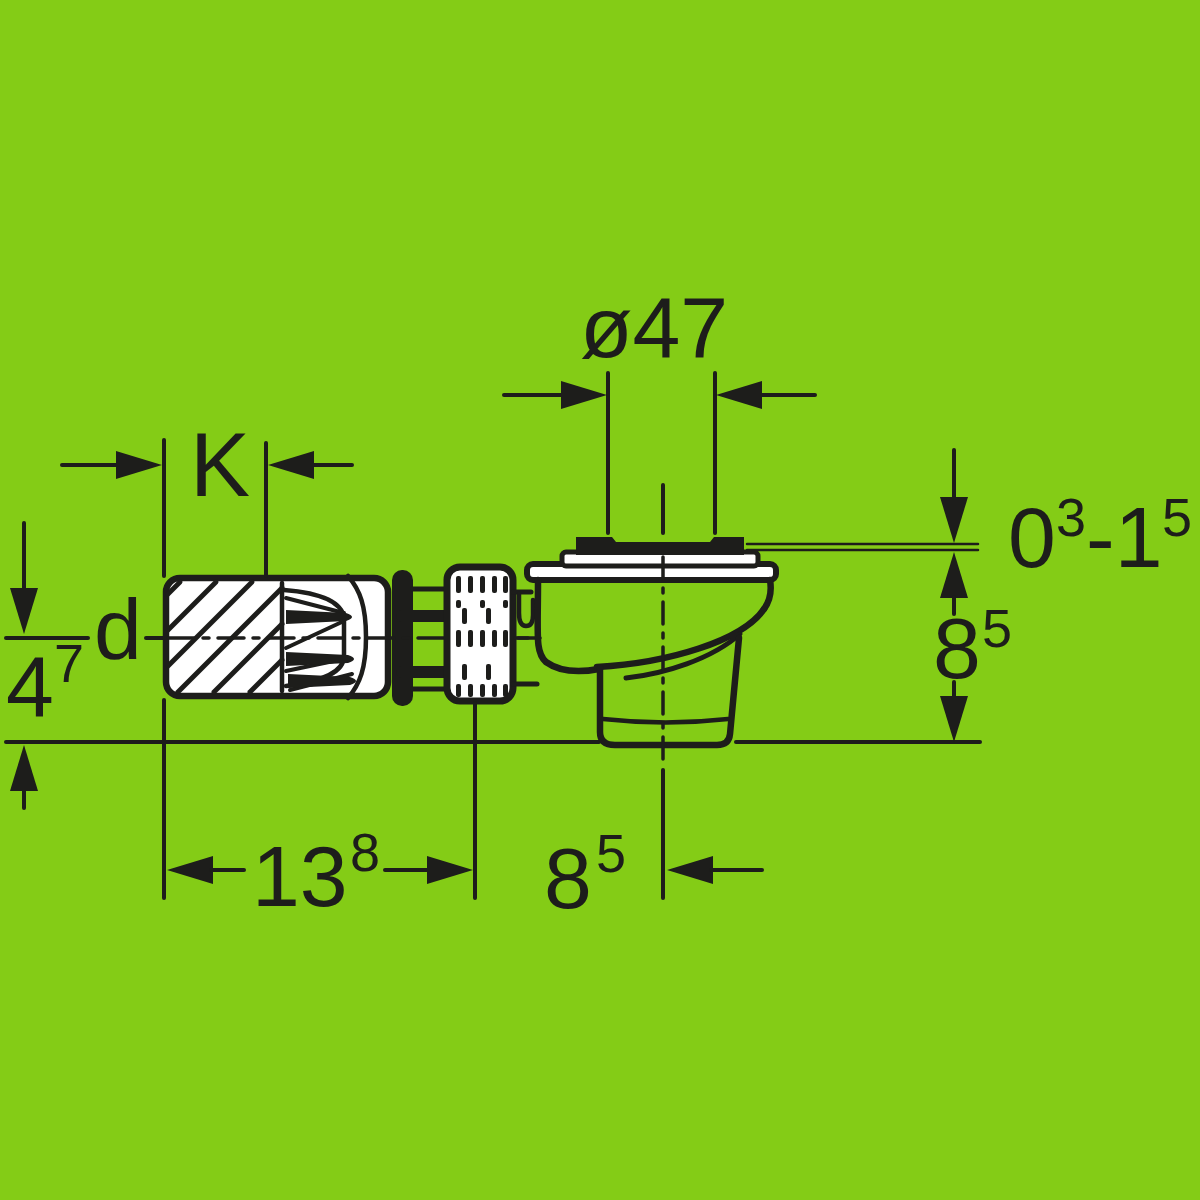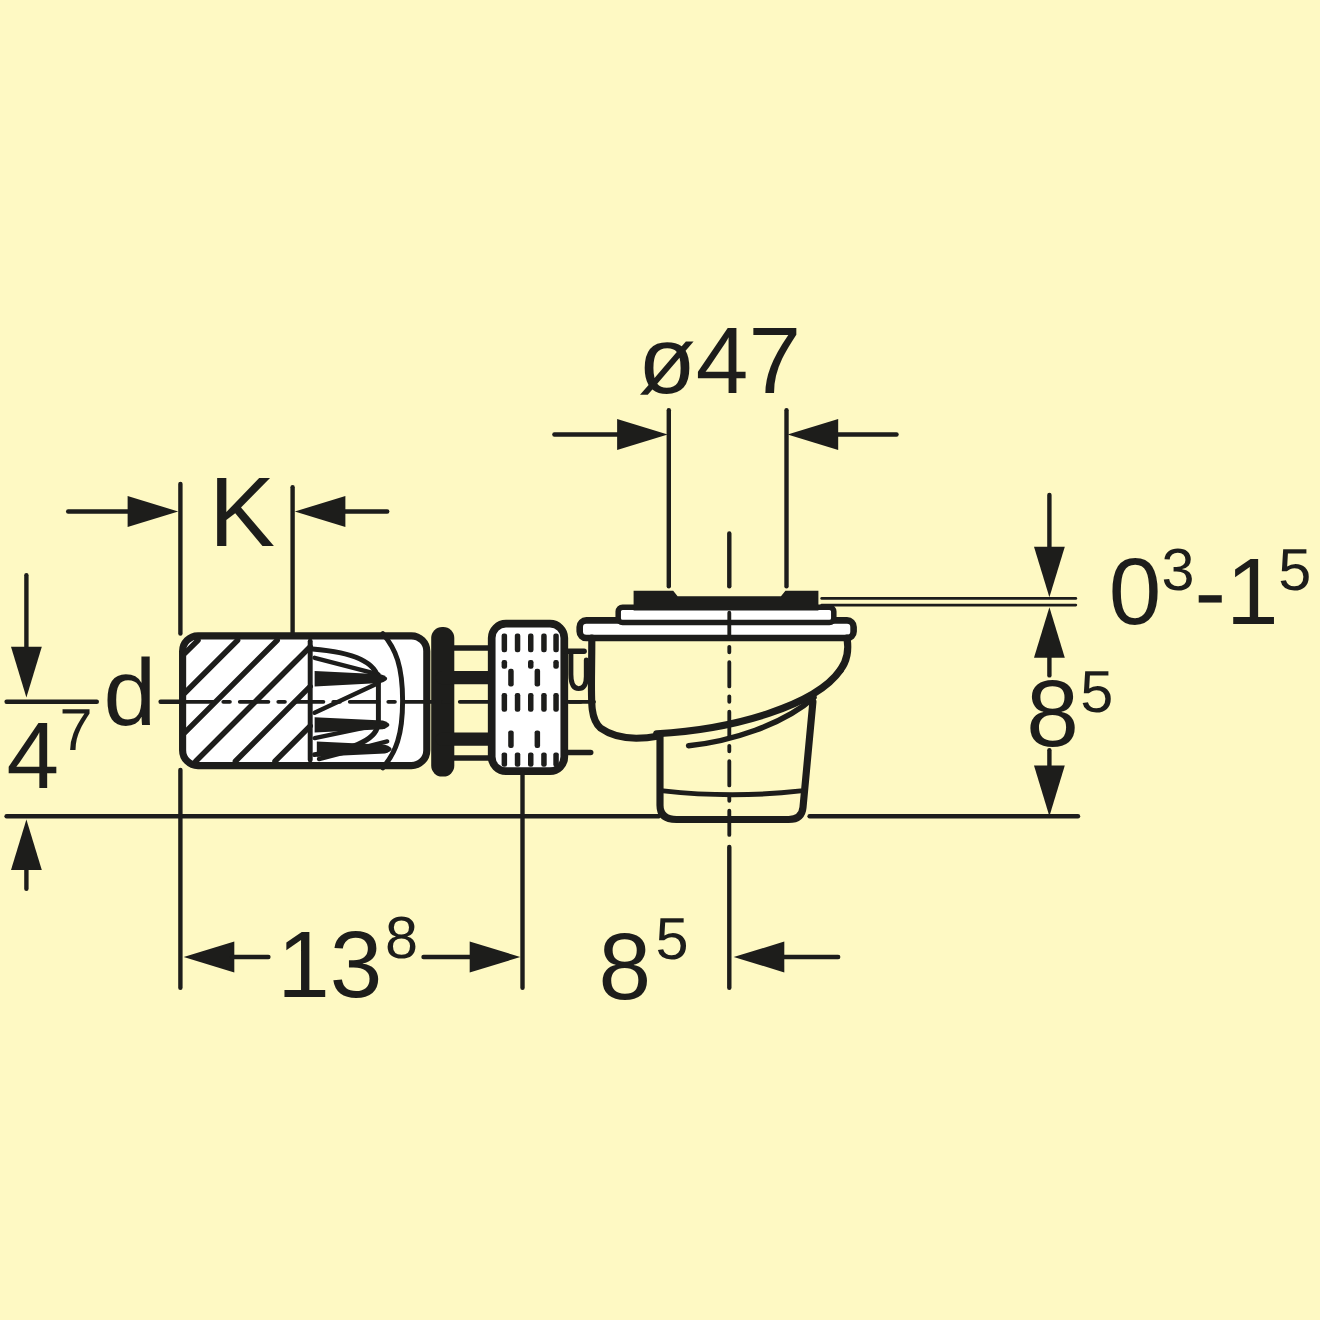--- a/index.html
+++ b/index.html
@@ -1,16 +1,16 @@
 <!DOCTYPE html>
 <html><head>
 <meta charset="utf-8">
 <style>
   html,body{margin:0;padding:0;background:#ffffff;}
-  .stage{position:relative;width:1200px;height:1200px;background:#fef9c3;overflow:hidden;
+  .stage{position:relative;width:1200px;height:1200px;background:#84cc16;overflow:hidden;
          font-family:"Liberation Sans", sans-serif;}
   svg{display:block;}
   .ln{fill:none;stroke:#1d1d1b;stroke-linecap:round;stroke-linejoin:round;}
   .outline{stroke-width:6.5;}
   .outline-med{stroke-width:5;}
   .thin{stroke-width:4;}
   .hair{stroke-width:2.5;}
   .solidfill{fill:#1d1d1b;stroke:none;}
   .whitefill{fill:#ffffff;}
   .dimtxt{fill:#1d1d1b;font-size:86px;}

